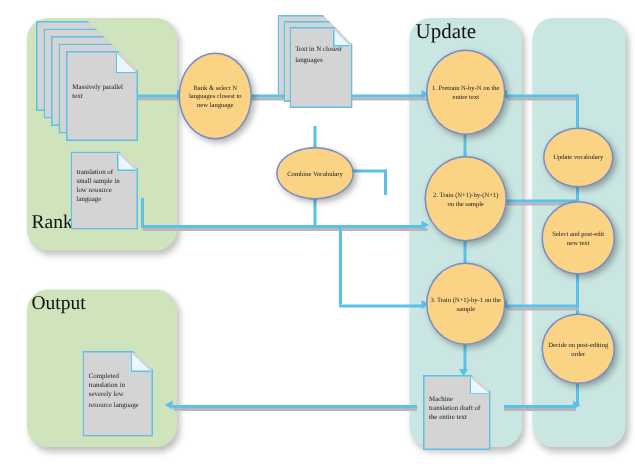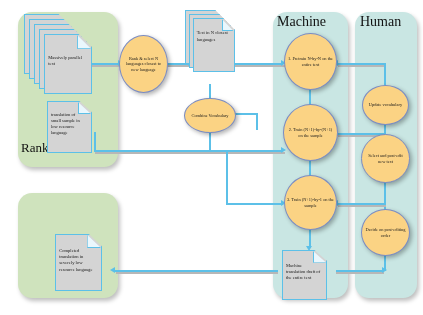--- a/index.html
+++ b/index.html
@@ -53,26 +53,26 @@
 </style>
 </head>
 <body>
 
 <div id="canvas">
 
   <div class="panel panel-green" style="left:18px;top:12px;width:100px;height:155px;"></div>
   <div class="panel-title" style="left:21px;top:140px;font-size:13px;">Rank</div>
 
   <div class="panel panel-green" style="left:18px;top:193px;width:100px;height:105px;"></div>
+  <div class="panel-title" style="left:21px;top:194px;font-size:13px;">Output</div>
 
   <div class="panel panel-teal" style="left:273px;top:12px;width:75px;height:286px;"></div>
-  <div class="panel-title" style="left:277px;top:14px;font-size:14px;">Machine</div>
+  <div class="panel-title" style="left:277px;top:14px;font-size:14px;">Update</div>
 
   <div class="panel panel-teal" style="left:355px;top:12px;width:62px;height:286px;"></div>
-  <div class="panel-title" style="left:360px;top:14px;font-size:14px;">Human</div>
 
   <div class="connsh h" style="left:87px;top:65px;width:35px;"></div>
   <div class="conn h" style="left:86px;top:63px;width:33px;"></div>
   <div class="arrow ar" style="left:118px;top:60.4px;"></div>
 
   <div class="connsh h" style="left:166px;top:65px;width:26px;"></div>
   <div class="conn h" style="left:165px;top:63px;width:24px;"></div>
   <div class="arrow ar" style="left:188px;top:60.4px;"></div>
 
   <div class="connsh h" style="left:228px;top:65px;width:57px;"></div>

